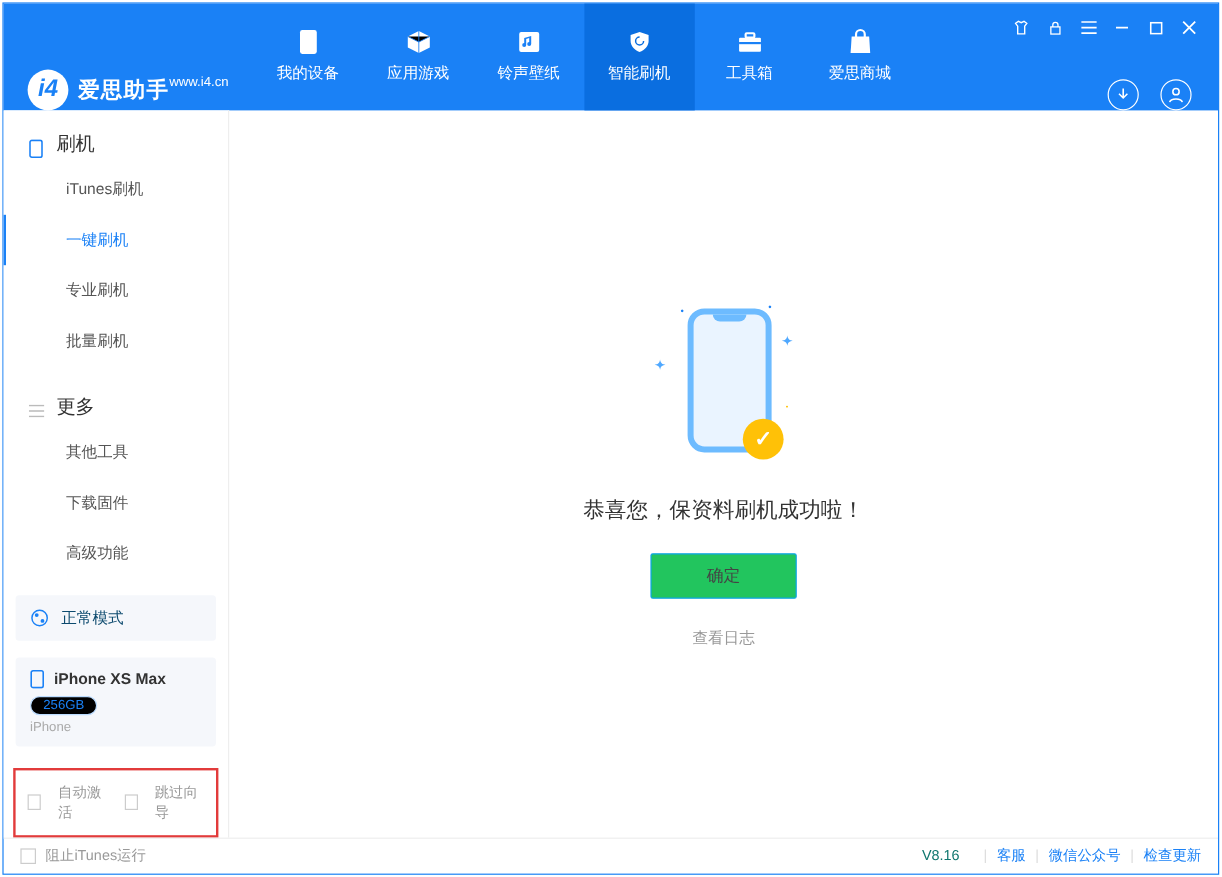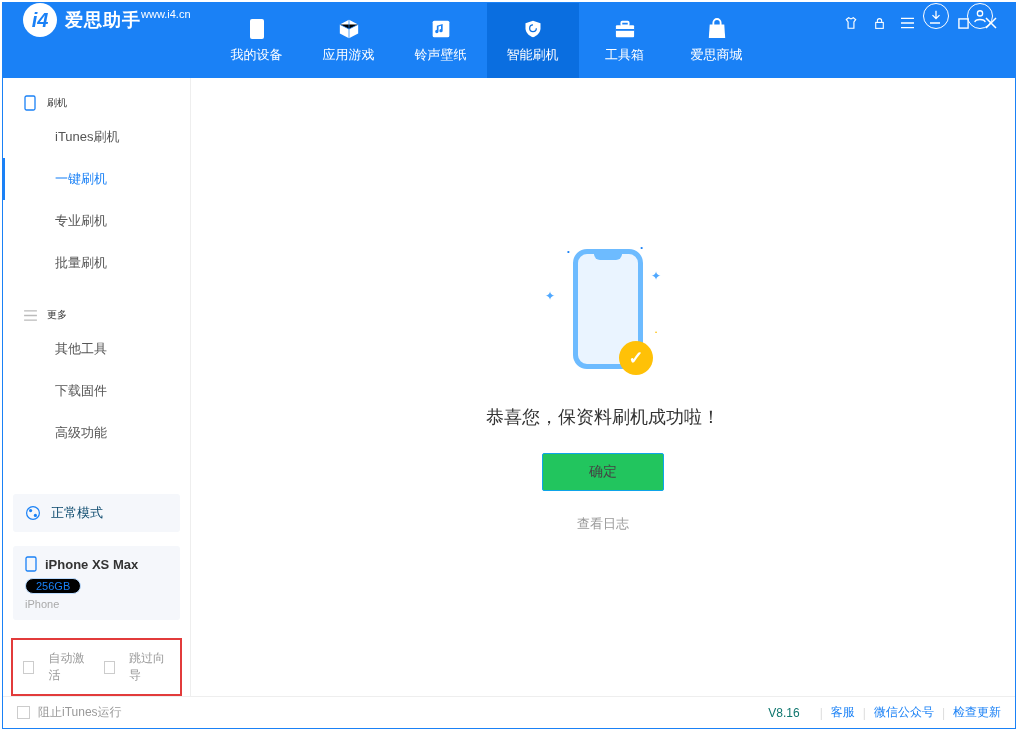--- a/index.html
+++ b/index.html
@@ -1,38 +1,38 @@
 <!DOCTYPE html>
 <html><head>
 <meta charset="utf-8">
 <style>
 * { margin: 0; padding: 0; box-sizing: border-box; font-family: "Microsoft YaHei", sans-serif; }
 body { width: 1018px; height: 731px; overflow: hidden; background: #fff; }
 .app { width: 1014px; height: 727px; margin: 2px; border: 1px solid #1a81f6; display: flex; flex-direction: column; }
 
-.header { background: #1a81f6; height: 75px; display: flex; align-items: flex-start; color: #fff; }
+.header { background: #1a81f6; height: 93px; display: flex; align-items: flex-end; color: #fff; }
 .logo { display: flex; align-items: center; padding: 0 20px; gap: 8px; }
 .logo-icon { width: 34px; height: 34px; background: #fff; border-radius: 50%; display: flex; align-items: center; justify-content: center; color: #1a81f6; font-weight: bold; font-size: 20px; font-style: italic; }
 .logo-text { display: flex; flex-direction: row; }
 .logo-title { font-size: 18px; font-weight: bold; letter-spacing: 1px; }
 .logo-sub { font-size: 11px; }
 .tabs { display: flex; height: 100%; }
 .tab { width: 92px; display: flex; flex-direction: column; align-items: center; justify-content: center; gap: 6px; font-size: 13px; cursor: pointer; }
 .tab.active { background: #0a6ee0; }
 .tab-icon { width: 22px; height: 22px; display: flex; align-items: center; justify-content: center; }
 .spacer { flex: 1; }
 .win-controls-top { display: flex; gap: 14px; padding: 0 14px; align-items: flex-start; padding-top: 10px; position: absolute; right: 6px; top: 6px; }
 .win-btn { width: 14px; height: 14px; display: flex; align-items: center; justify-content: center; cursor: pointer; color: #fff; font-size: 13px; }
 .header-right { display: flex; gap: 18px; padding-right: 22px; align-items: center; }
 .hr-icon { width: 26px; height: 26px; border: 1.5px solid #fff; border-radius: 50%; display: flex; align-items: center; justify-content: center; color: #fff; cursor: pointer; }
 
 .body { flex: 1; display: flex; }
 .sidebar { width: 188px; border-right: 1px solid #eee; background: #fff; display: flex; flex-direction: column; }
 .side-section { padding: 18px 0 6px 0; }
-.side-head { display: flex; align-items: flex-start; gap: 10px; padding: 0 20px; font-size: 10px; color: #333; font-weight: 500; margin-bottom: 6px; }
+.side-head { display: flex; align-items: flex-end; gap: 10px; padding: 0 20px; font-size: 16px; color: #333; font-weight: 500; margin-bottom: 6px; }
 .side-head-icon { width: 14px; height: 14px; display: inline-flex; align-items: center; justify-content: center; color: #1a81f6; }
 .side-items { }
 .side-item { padding: 12px 20px 12px 52px; font-size: 13px; color: #555; cursor: pointer; }
 .side-item.active { color: #1a81f6; border-left: 2px solid #1a81f6; padding-left: 50px; }
 .side-flex { flex: 1; }
 .mode-box { margin: 8px 10px; background: #f5f7fb; border-radius: 3px; padding: 10px 12px; font-size: 13px; color: #0c4a6e; display: flex; align-items: center; gap: 10px; }
 .device-box { margin: 6px 10px 10px 10px; background: #f5f7fb; border-radius: 3px; padding: 10px 12px; }
 .device-name { font-size: 13px; color: #333; font-weight: 600; display: flex; align-items: center; gap: 8px; }
 .capacity-badge { display: inline-block; background: #000000; border: 1px solid #bcdcff; border-radius: 10px; padding: 1px 10px; font-size: 11px; color: #1a81f6; margin-top: 6px; }
 .device-type { font-size: 11px; color: #aaa; margin-top: 4px; }

